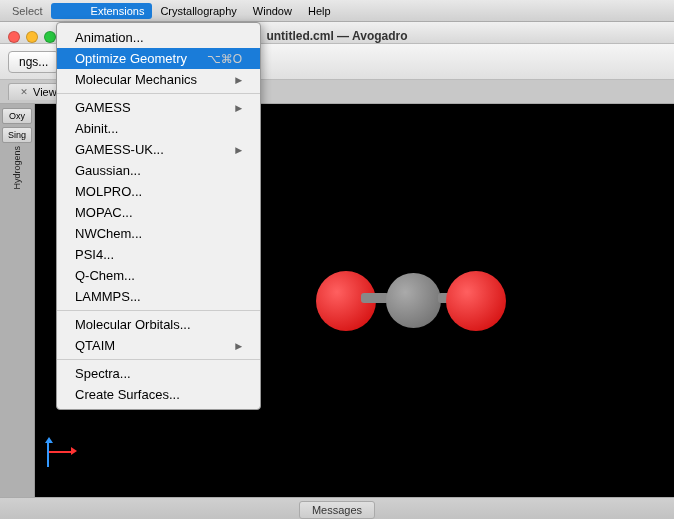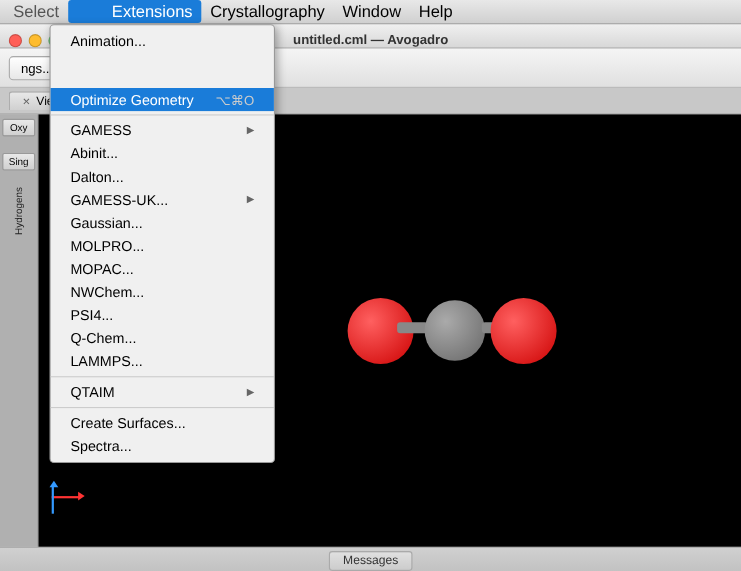--- a/index.html
+++ b/index.html
@@ -21,21 +21,21 @@
       background: linear-gradient(to bottom, #e8e8e8, #d0d0d0);
       border-bottom: 1px solid #aaa;
       padding: 0 4px;
       position: relative;
       z-index: 100;
     }
     .menubar-item {
       padding: 2px 8px;
       cursor: pointer;
       border-radius: 3px;
-      font-size: 15px;
+      font-size: 11px;
       color: #000;
       white-space: nowrap;
     }
     .menubar-item.active {
       background: #1a7cd9;
       color: #fff;
       padding-left: 40px;
     }
     .menubar-item:first-child {
       color: #555;
@@ -129,21 +129,21 @@
       height: calc(519px - 22px - 22px - 36px - 24px - 22px);
     }
     .side-panel {
       width: 35px;
       background: #b0b0b0;
       border-right: 1px solid #999;
       display: flex;
       flex-direction: column;
       align-items: center;
       padding: 4px 2px;
-      gap: 15px;
+      gap: 3px;
     }
     .side-btn {
       width: 30px;
       padding: 2px 2px;
       font-size: 9px;
       background: linear-gradient(to bottom, #e8e8e8, #d0d0d0);
       border: 1px solid #999;
       border-radius: 2px;
       text-align: center;
       cursor: pointer;
@@ -258,21 +258,20 @@
       padding: 3px 18px 3px 18px;
       cursor: pointer;
       font-size: 13px;
       color: #000;
       position: relative;
       justify-content: space-between;
     }
     .menu-item.highlighted {
       background: #1a7cd9;
       color: #fff;
-      margin-top: 32px;
     }
     .menu-item-label { flex: 1; }
     .menu-shortcut {
       font-size: 12px;
       color: #666;
       margin-left: 20px;
     }
     .menu-item.highlighted .menu-shortcut { color: #ccc; }
     .menu-arrow {
       font-size: 10px;
@@ -364,47 +363,48 @@
         <div style="position:absolute;width:0;height:0;border-left:4px solid transparent;border-right:4px solid transparent;border-bottom:6px solid #3399ff;top:0;left:-2px;"></div>
       </div>
     </div>
   </div>
 </div>
 
 <div class="statusbar">
   <div class="statusbar-messages">Messages</div>
 </div>
 
-<div class="dropdown-overlay" style="left: 45px;">
+<div class="dropdown-overlay" style="left: 56px;">
   <div class="dropdown-menu">
 
     <div class="menu-item">
       <span class="menu-item-label">Animation...</span>
     </div>
 
     <div class="menu-item highlighted">
       <span class="menu-item-label">Optimize Geometry</span>
       <span class="menu-shortcut">⌥⌘O</span>
     </div>
 
+    <div class="menu-item">
+      <span class="menu-item-label">Molecular Mechanics</span>
+      <span class="submenu-indicator menu-arrow"></span>
+    </div>
 
     <div class="menu-separator"></div>
 
     <div class="menu-item">
       <span class="menu-item-label">GAMESS</span>
       <span class="submenu-indicator menu-arrow"></span>
     </div>
 
     <div class="menu-item">
       <span class="menu-item-label">Abinit...</span>
     </div>
 
-    <div class="menu-item">
-      <span class="menu-item-label">Dalton...</span>
-    </div>
 
     <div class="menu-item">
       <span class="menu-item-label">GAMESS-UK...</span>
       <span class="submenu-indicator menu-arrow"></span>
     </div>
 
     <div class="menu-item">
       <span class="menu-item-label">Gaussian...</span>
     </div>
 
@@ -427,30 +427,33 @@
     <div class="menu-item">
       <span class="menu-item-label">Q-Chem...</span>
     </div>
 
     <div class="menu-item">
       <span class="menu-item-label">LAMMPS...</span>
     </div>
 
     <div class="menu-separator"></div>
 
+    <div class="menu-item">
+      <span class="menu-item-label">Molecular Orbitals...</span>
+    </div>
 
     <div class="menu-item">
       <span class="menu-item-label">QTAIM</span>
       <span class="submenu-indicator menu-arrow"></span>
     </div>
 
     <div class="menu-separator"></div>
 
     <div class="menu-item">
+      <span class="menu-item-label">Spectra...</span>
+    </div>
+
+    <div class="menu-item">
       <span class="menu-item-label">Create Surfaces...</span>
     </div>
 
-    <div class="menu-item">
-      <span class="menu-item-label">Spectra...</span>
-    </div>
-
   </div>
 </div>
 
 </body></html>

